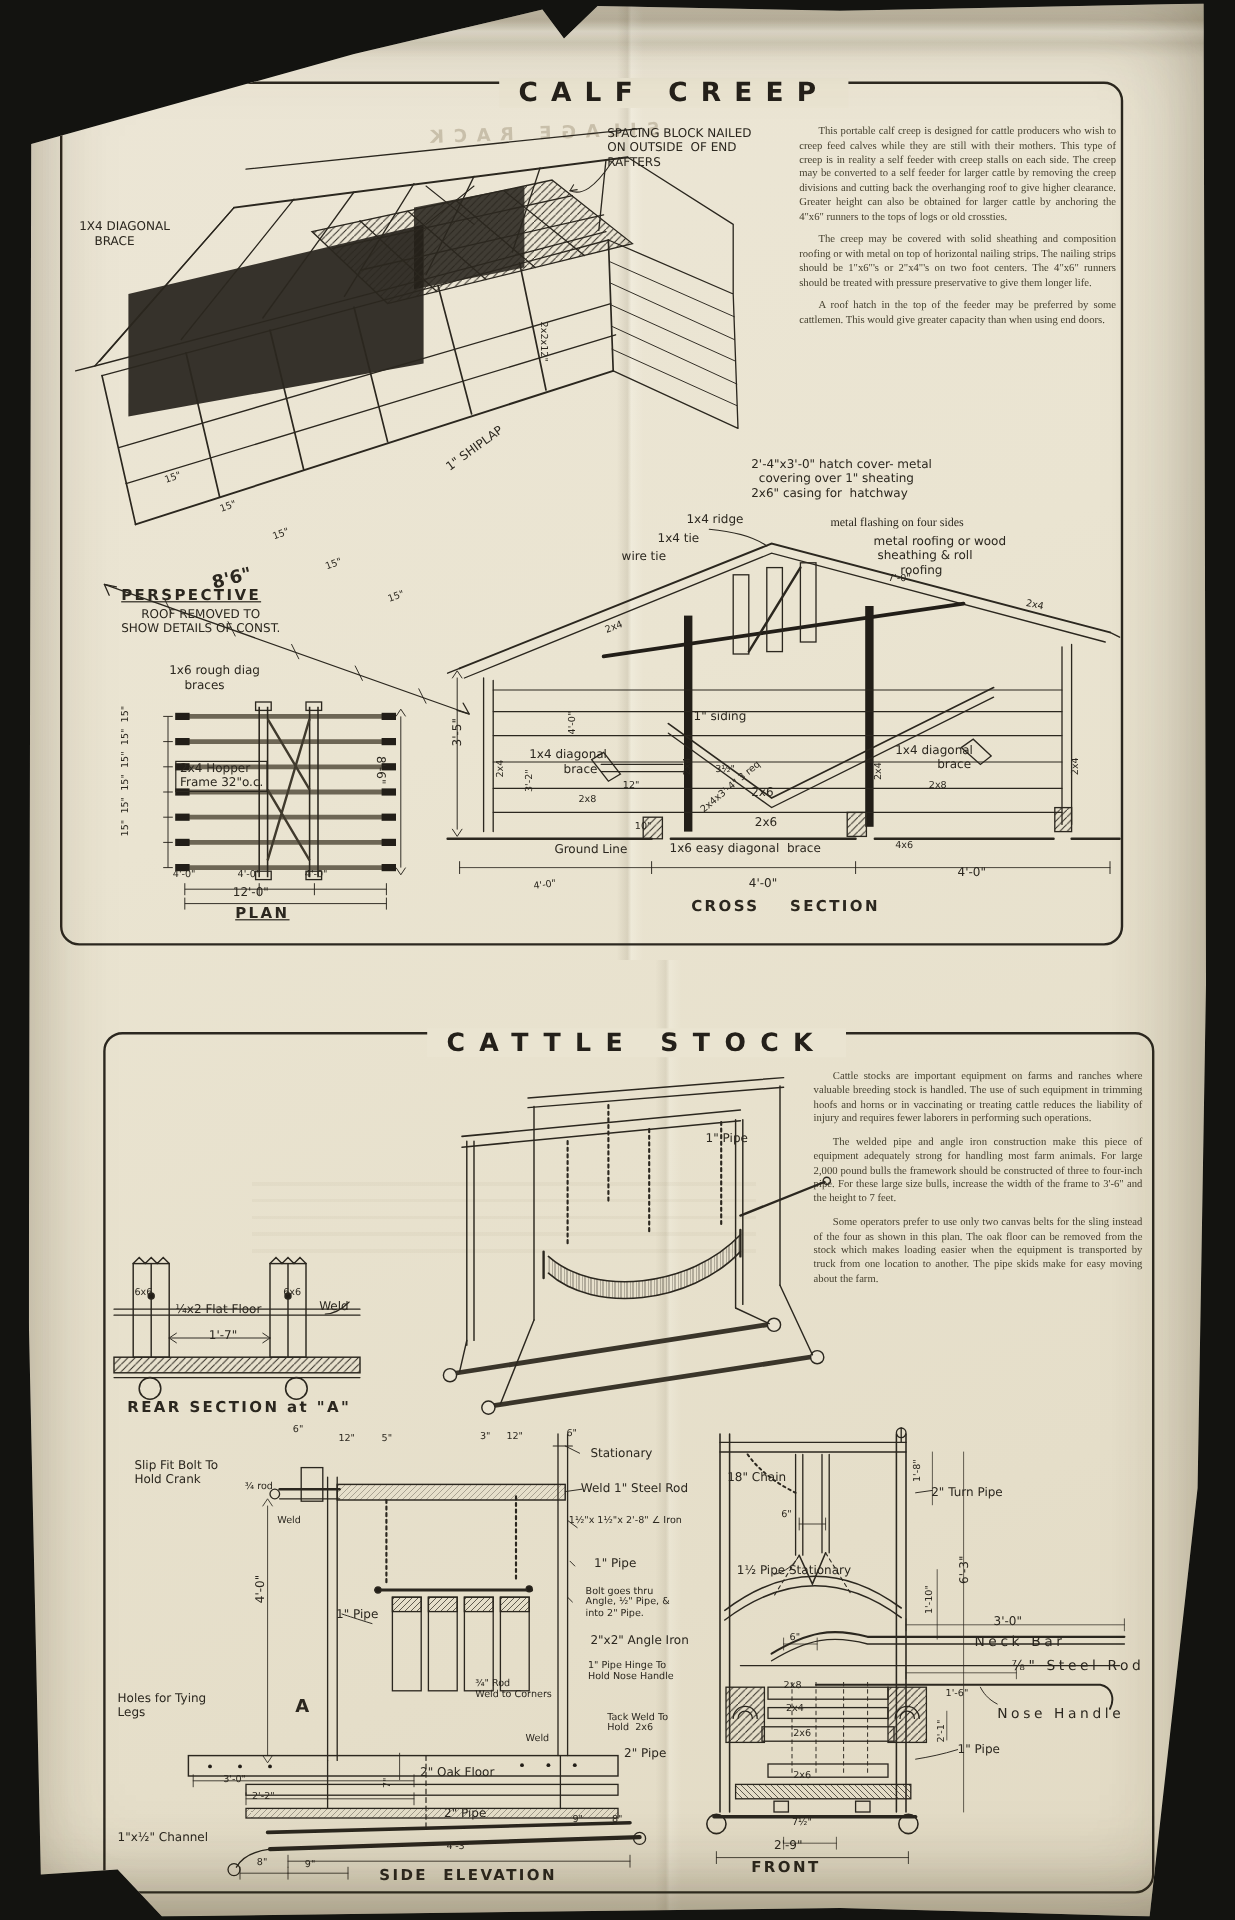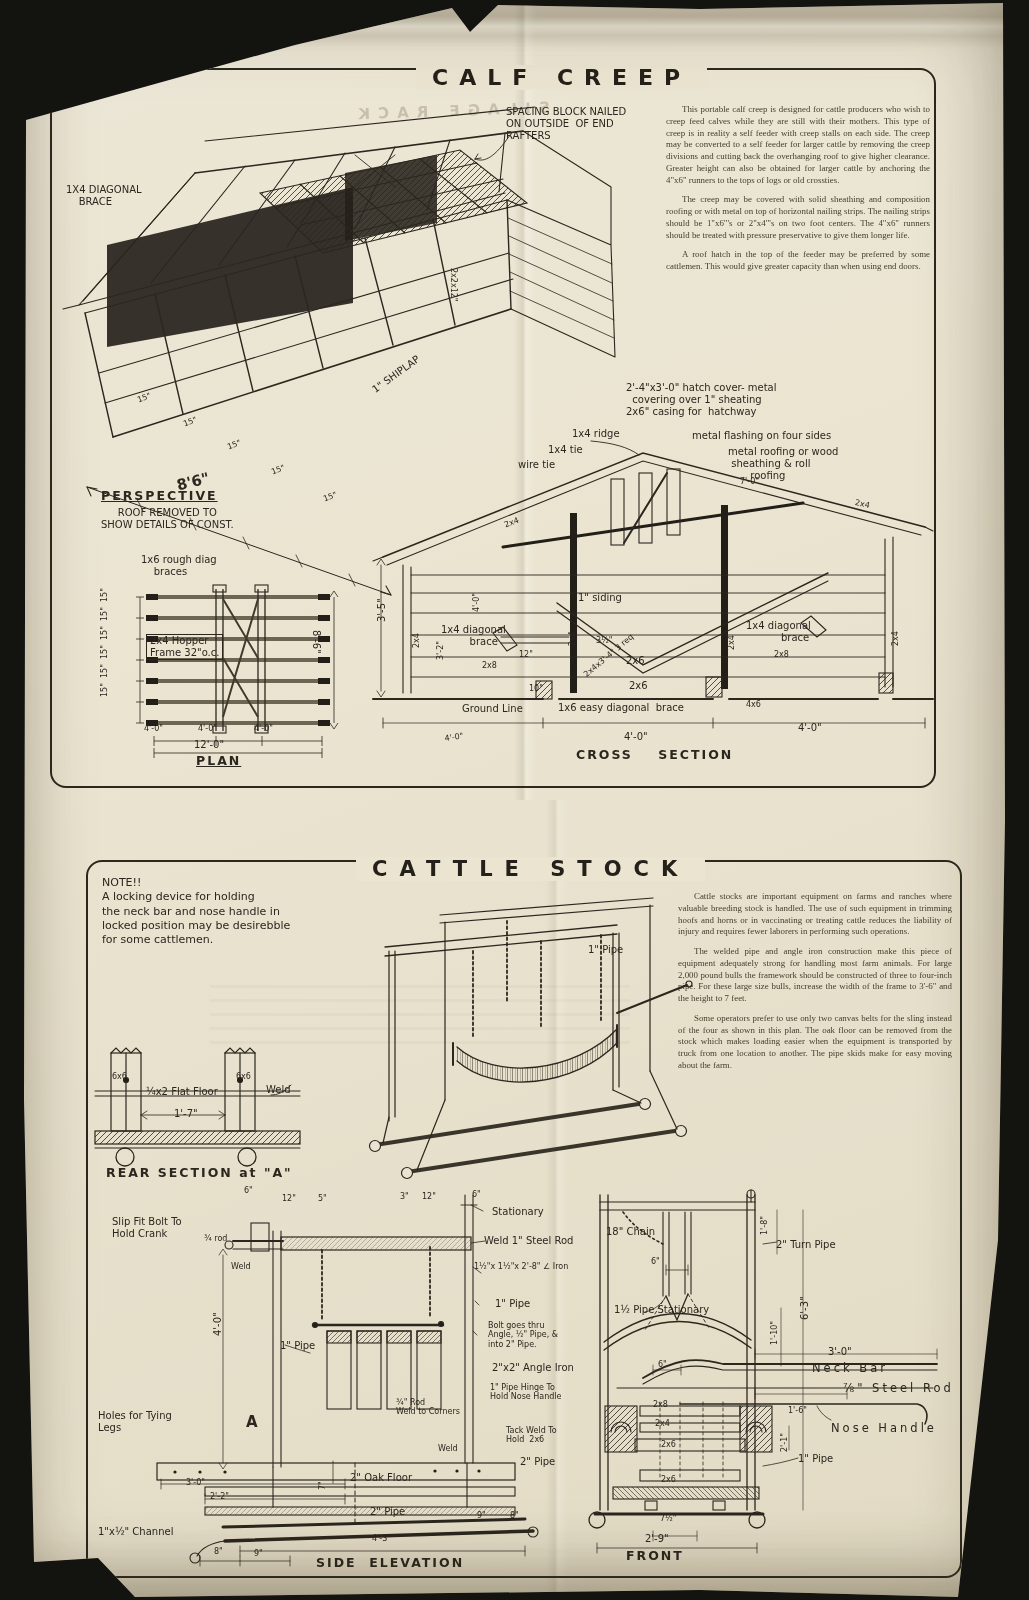--- a/index.html
+++ b/index.html
@@ -66,25 +66,20 @@
   <div class="col col1">
       <p>This portable calf creep is designed for cattle producers who wish to creep feed calves while they are still with their mothers. This type of creep is in reality a self feeder with creep stalls on each side. The creep may be converted to a self feeder for larger cattle by removing the creep divisions and cutting back the overhanging roof to give higher clearance. Greater height can also be obtained for larger cattle by anchoring the 4"x6" runners to the tops of logs or old crossties.</p>
       <p>The creep may be covered with solid sheathing and composition roofing or with metal on top of horizontal nailing strips. The nailing strips should be 1"x6"'s or 2"x4"'s on two foot centers. The 4"x6" runners should be treated with pressure preservative to give them longer life.</p>
       <p>A roof hatch in the top of the feeder may be preferred by some cattlemen. This would give greater capacity than when using end doors.</p>
     </div>
   <div class="col col2">
       <p>Cattle stocks are important equipment on farms and ranches where valuable breeding stock is handled. The use of such equipment in trimming hoofs and horns or in vaccinating or treating cattle reduces the liability of injury and requires fewer laborers in performing such operations.</p>
       <p>The welded pipe and angle iron construction make this piece of equipment adequately strong for handling most farm animals. For large 2,000 pound bulls the framework should be constructed of three to four-inch pipe. For these large size bulls, increase the width of the frame to 3'-6" and the height to 7 feet.</p>
       <p>Some operators prefer to use only two canvas belts for the sling instead of the four as shown in this plan. The oak floor can be removed from the stock which makes loading easier when the equipment is transported by truck from one location to another. The pipe skids make for easy moving about the farm.</p>
     </div>
-  <div class="note">NOTE!!
- A locking device for holding
-the neck bar and nose handle in
-locked position may be desirebble
-for some cattlemen.</div>
 
   <svg class="draw" style="left:55px;top:95px" width="510" height="430" viewBox="0 0 510 430">
     <defs>
       <pattern id="phA" width="6" height="6" patternUnits="userSpaceOnUse">
         <path d="M0,6 L6,0" stroke="#2b271f" stroke-width="0.8"></path>
       </pattern>
     </defs>
     <g stroke="#2b271f" stroke-width="1.1" fill="none" stroke-linecap="round">
       <polygon points="52,150 298,92 298,208 52,252" fill="#221e18" stroke="none" opacity="0.9"></polygon>
       <polygon points="290,78 382,60 382,128 290,146" fill="#221e18" stroke="none" opacity="0.85"></polygon>
@@ -367,21 +362,21 @@
       <div class="anno sm" style="left: 198px; top: 724px;">4'-0"</div>
       <div class="anno sm" style="left: 254px; top: 724px;">4'-0"</div>
       <div class="anno" style="left: 194px; top: 739px;">12'-0"</div>
       <div class="anno cap u" style="left: 196px; top: 754px;">PLAN</div>
       <div class="anno" style="left: 626px; top: 382px;">2'-4"x3'-0" hatch cover- metal
   covering over 1" sheating
 2x6" casing for  hatchway</div>
       <div class="anno" style="left: 572px; top: 428px;">1x4 ridge</div>
       <div class="anno" style="left: 548px; top: 444px;">1x4 tie</div>
       <div class="anno" style="left: 518px; top: 459px;">wire tie</div>
-      <div class="anno" style="left: 692px; top: 430px;">metal flashing on four sides</div>
+      <div class="anno" style="left: 692px; top: 430px; font-family: Liberation Serif, serif;">metal flashing on four sides</div>
       <div class="anno" style="left: 728px; top: 446px;">metal roofing or wood
  sheathing &amp; roll
        roofing</div>
       <div class="anno sm" style="left: 740px; top: 477px;">7'-0"</div>
       <div class="anno sm" style="left: 503px; top: 521px; transform: rotate(-21deg);">2x4</div>
       <div class="anno sm" style="left: 856px; top: 498px; transform: rotate(12deg);">2x4</div>
       <div class="anno" style="left: 376px; top: 622px; transform: rotate(-90deg);">3'-5"</div>
       <div class="anno sm" style="left: 412px; top: 648px; transform: rotate(-90deg);">2x4</div>
       <div class="anno sm" style="left: 472px; top: 612px; transform: rotate(-90deg);">4'-0"</div>
       <div class="anno sm" style="left: 436px; top: 660px; transform: rotate(-90deg);">3'-2"</div>

